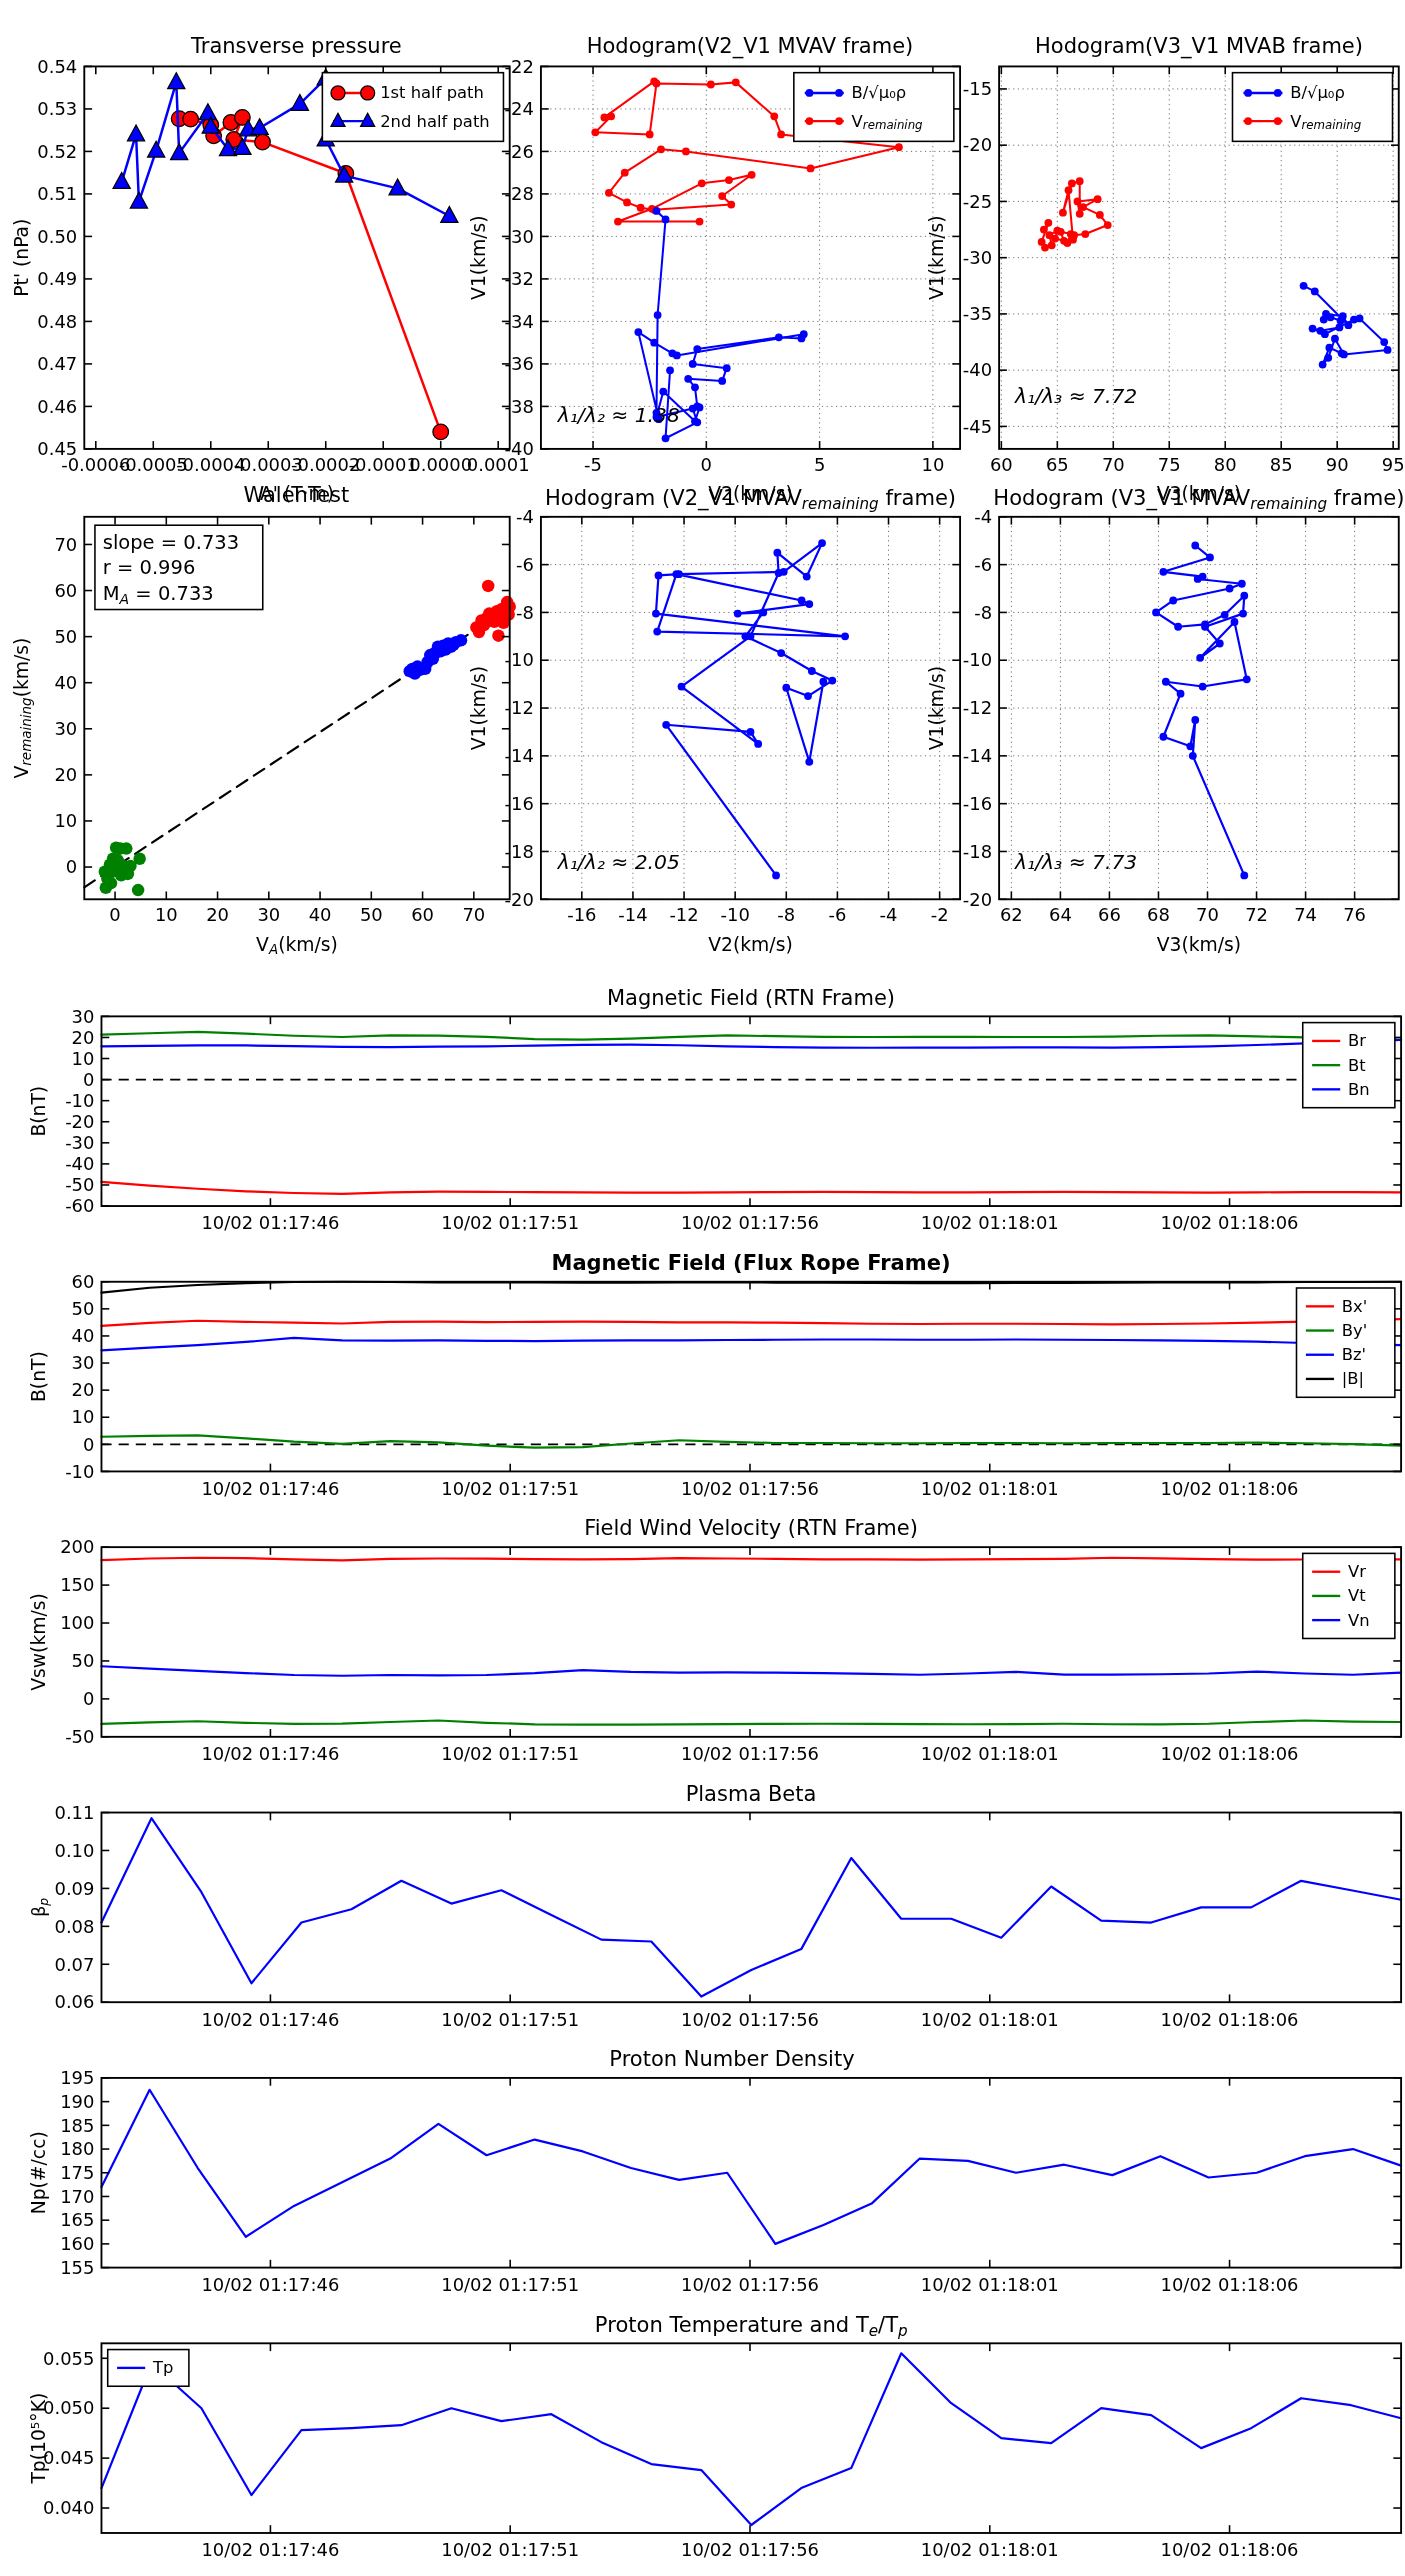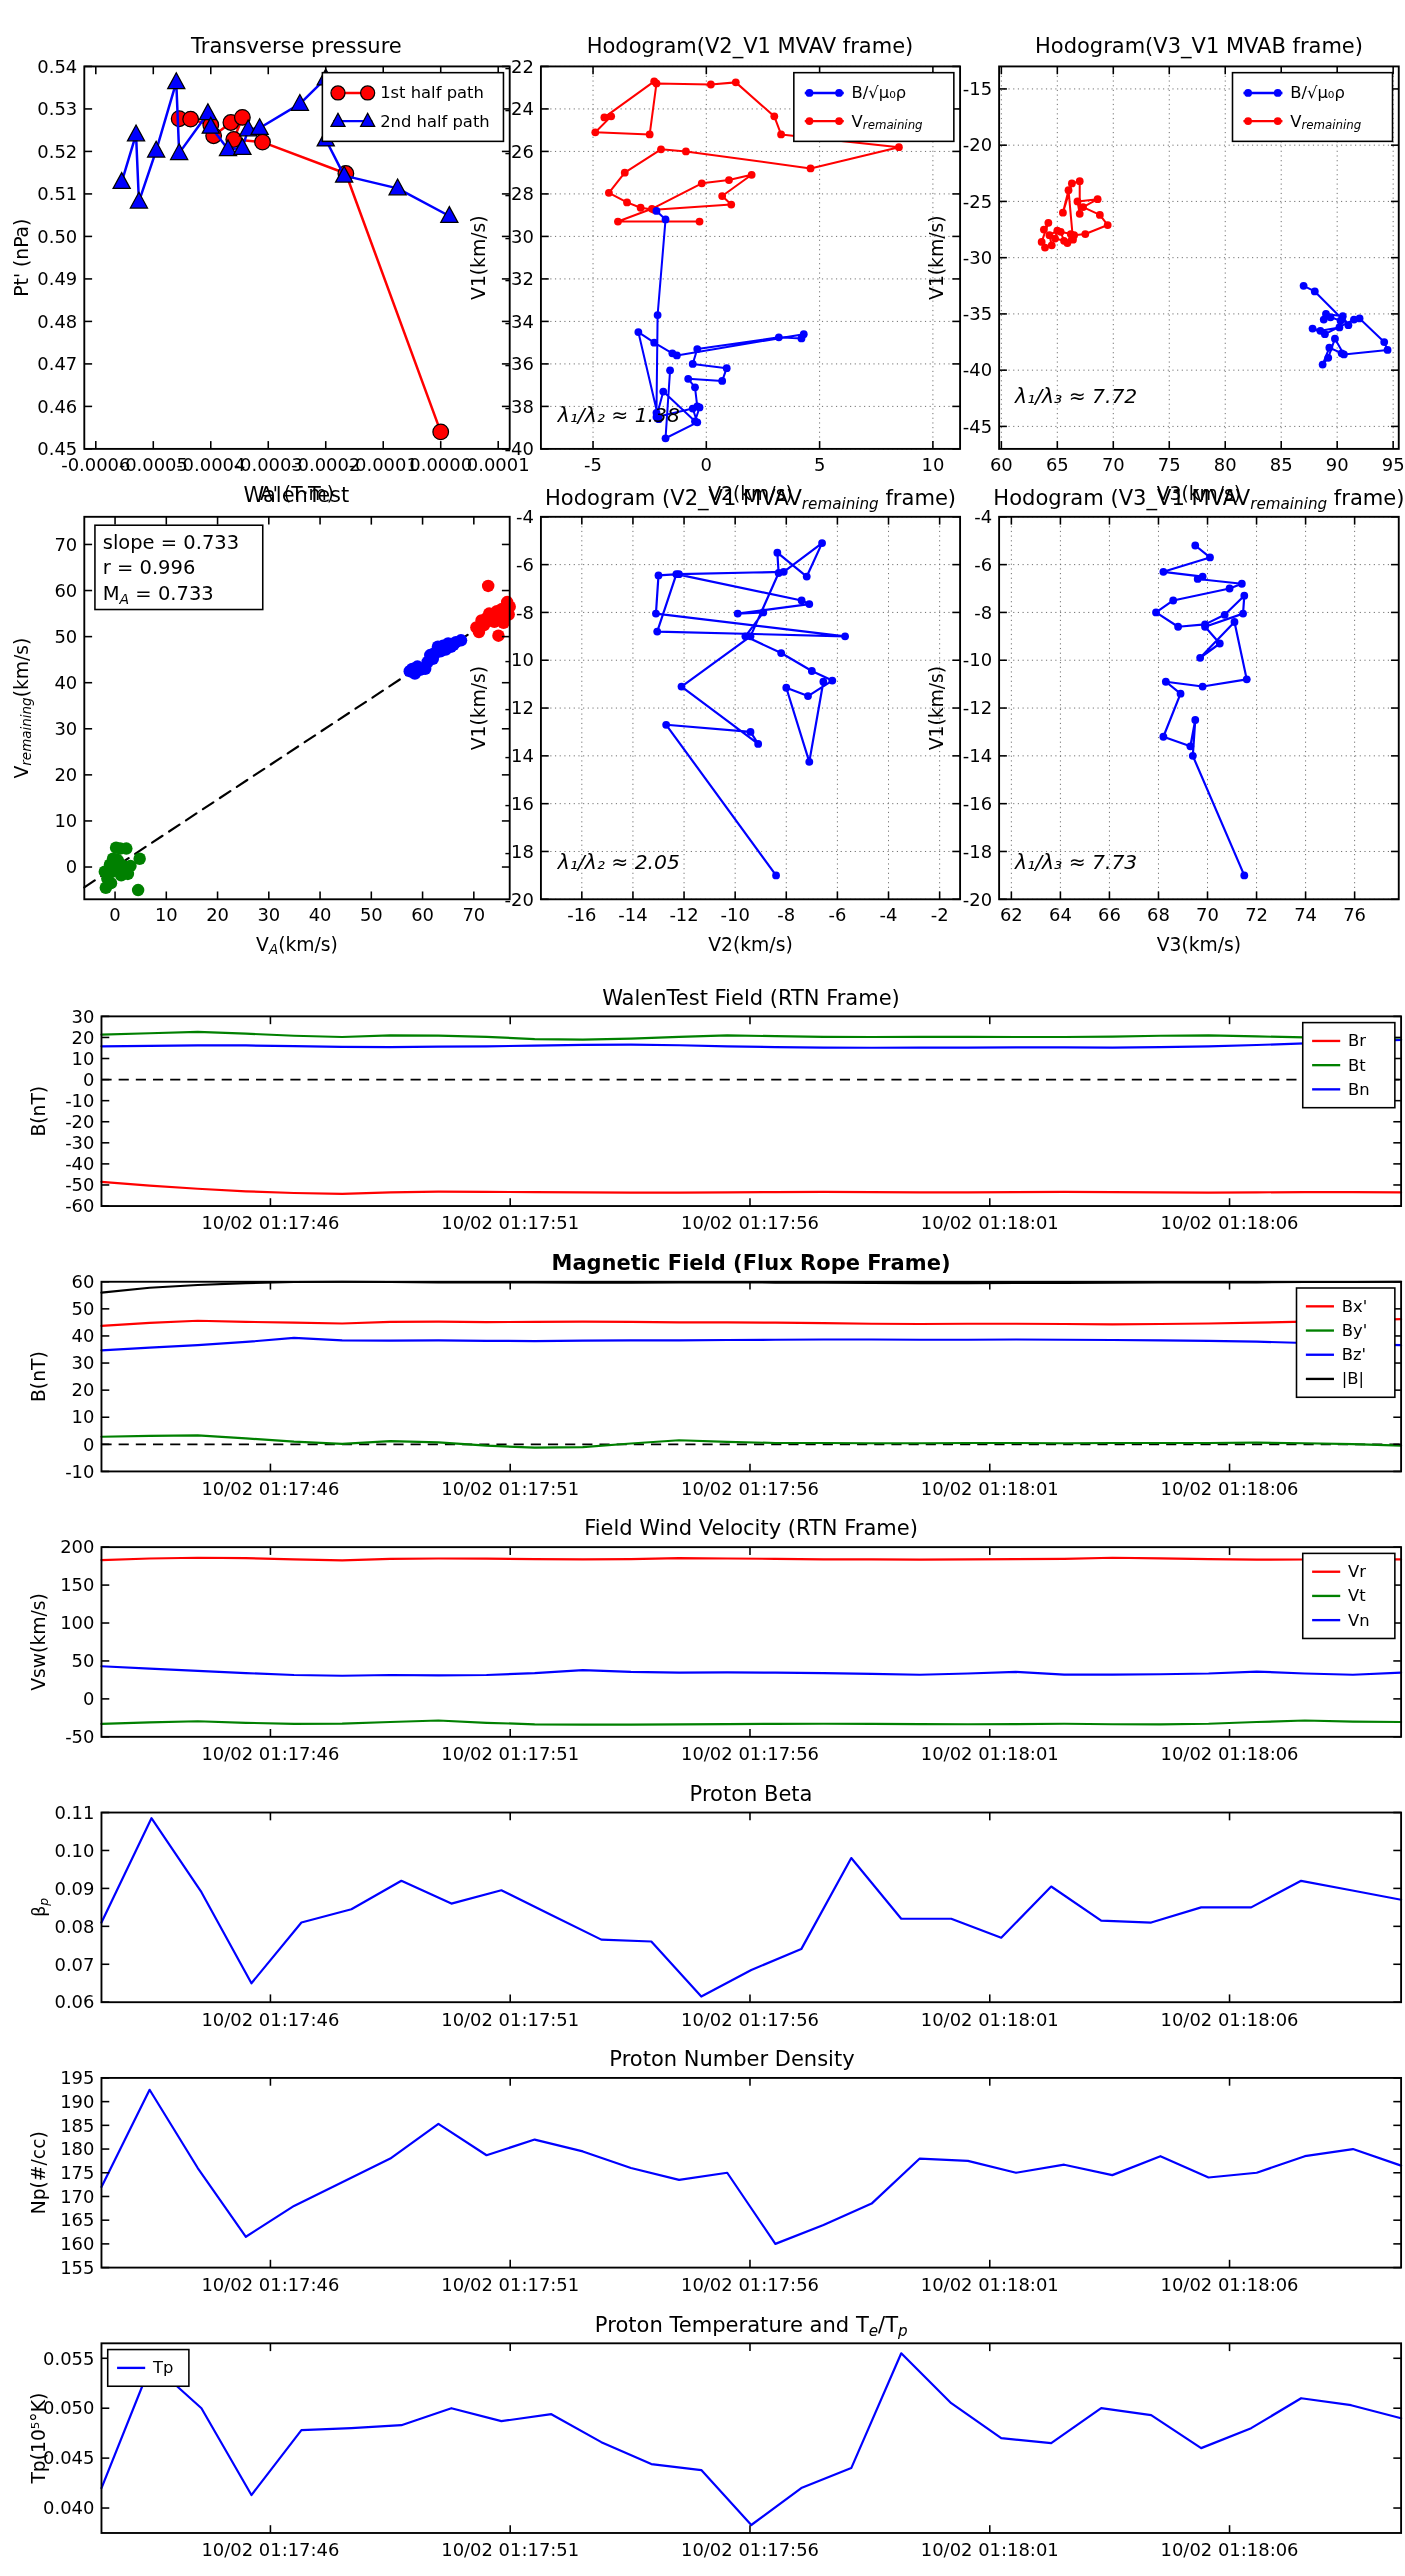--- a/index.html
+++ b/index.html
@@ -944,19 +944,19 @@
       <text x="962.5" y="2988" font-size="27" fill="#000" text-anchor="middle"><tspan>Proton Temperature and T</tspan><tspan font-size="19.439999999999998" dy="4.859999999999999" font-style="italic">e</tspan><tspan dy="-4.859999999999999">/T</tspan><tspan font-size="19.439999999999998" dy="4.859999999999999" font-style="italic">p</tspan></text>
       <text x="58" y="3123.5" font-size="24" fill="#000" text-anchor="middle" transform="rotate(-90 58 3123.5)"><tspan>Tp(10⁵°K)</tspan></text>
       <rect x="138" y="3010" width="104" height="47" fill="#fff" stroke="#000" stroke-width="2"></rect>
       <line x1="150" y1="3033.5" x2="186" y2="3033.5" stroke="#0000ff" stroke-width="3"></line>
       <text x="196" y="3040.5" font-size="21" fill="#000" text-anchor="start"><tspan>Tp</tspan></text>
     </svg>
   <div class="ptitle" style="left:-15.6px;top:35px;width:624px;">Transverse pressure</div>
   <div class="ptitle" style="left:438px;top:35px;width:624px;">Hodogram(V2_V1 MVAV frame)</div>
   <div class="ptitle" style="left:887px;top:35px;width:624px;">Hodogram(V3_V1 MVAB frame)</div>
   <div class="ptitle" style="left:-15.6px;top:484px;width:624px;">WalenTest</div>
-  <div class="ptitle" style="left:439px;top:987px;width:624px;">WalenTest Field (RTN Frame)</div>
+  <div class="ptitle" style="left:439px;top:987px;width:624px;">Magnetic Field (RTN Frame)</div>
   <div class="ptitle" style="left:439px;top:1252px;width:624px;font-weight:bold;">Magnetic Field (Flux Rope Frame)</div>
   <div class="ptitle" style="left:439px;top:1517px;width:624px;">Field Wind Velocity (RTN Frame)</div>
-  <div class="ptitle" style="left:439px;top:1783px;width:624px;">Proton Beta</div>
+  <div class="ptitle" style="left:439px;top:1783px;width:624px;">Plasma Beta</div>
   <div class="ptitle" style="left:420px;top:2048px;width:624px;">Proton Number Density</div>
 </div>
 
 
 </body></html>

